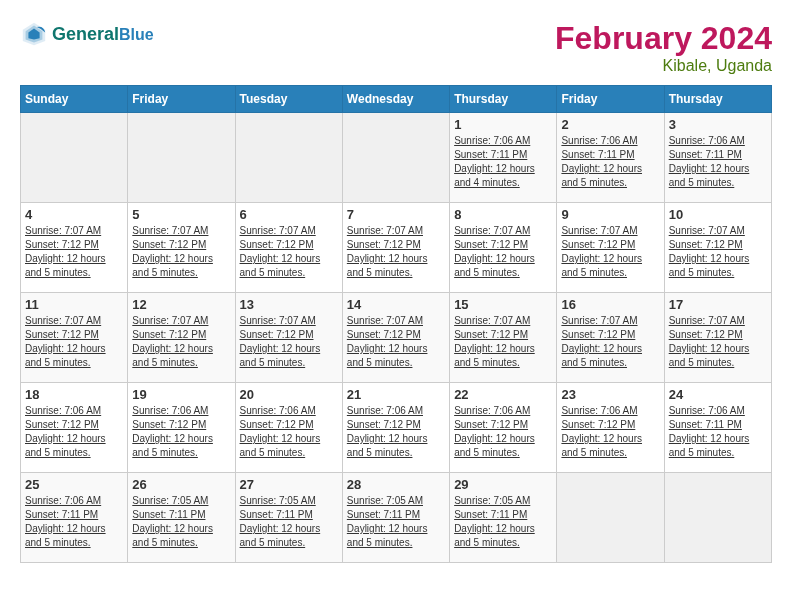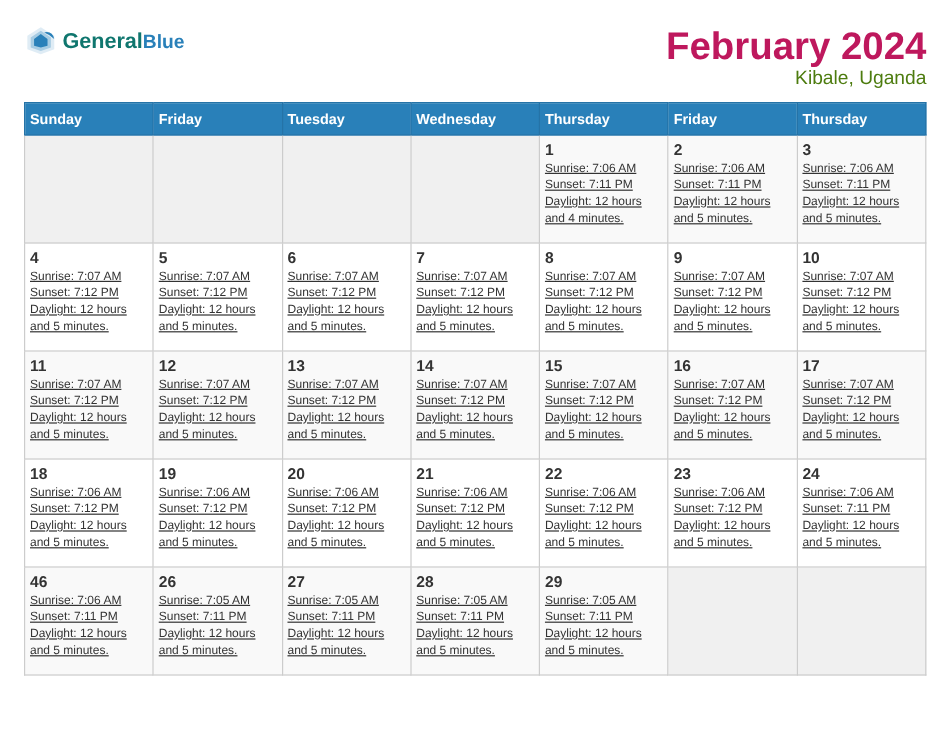--- a/index.html
+++ b/index.html
@@ -303,21 +303,21 @@
         <td>
           <span class="day-number">24</span>
           <div class="day-info" style="white-space: pre-line;">Sunrise: 7:06 AM
 Sunset: 7:11 PM
 Daylight: 12 hours
 and 5 minutes.</div>
         </td>
       </tr>
       <tr>
         <td>
-          <span class="day-number">46</span>
+          <span class="day-number">25</span>
           <div class="day-info" style="white-space: pre-line;">Sunrise: 7:06 AM
 Sunset: 7:11 PM
 Daylight: 12 hours
 and 5 minutes.</div>
         </td>
         <td>
           <span class="day-number">26</span>
           <div class="day-info" style="white-space: pre-line;">Sunrise: 7:05 AM
 Sunset: 7:11 PM
 Daylight: 12 hours

